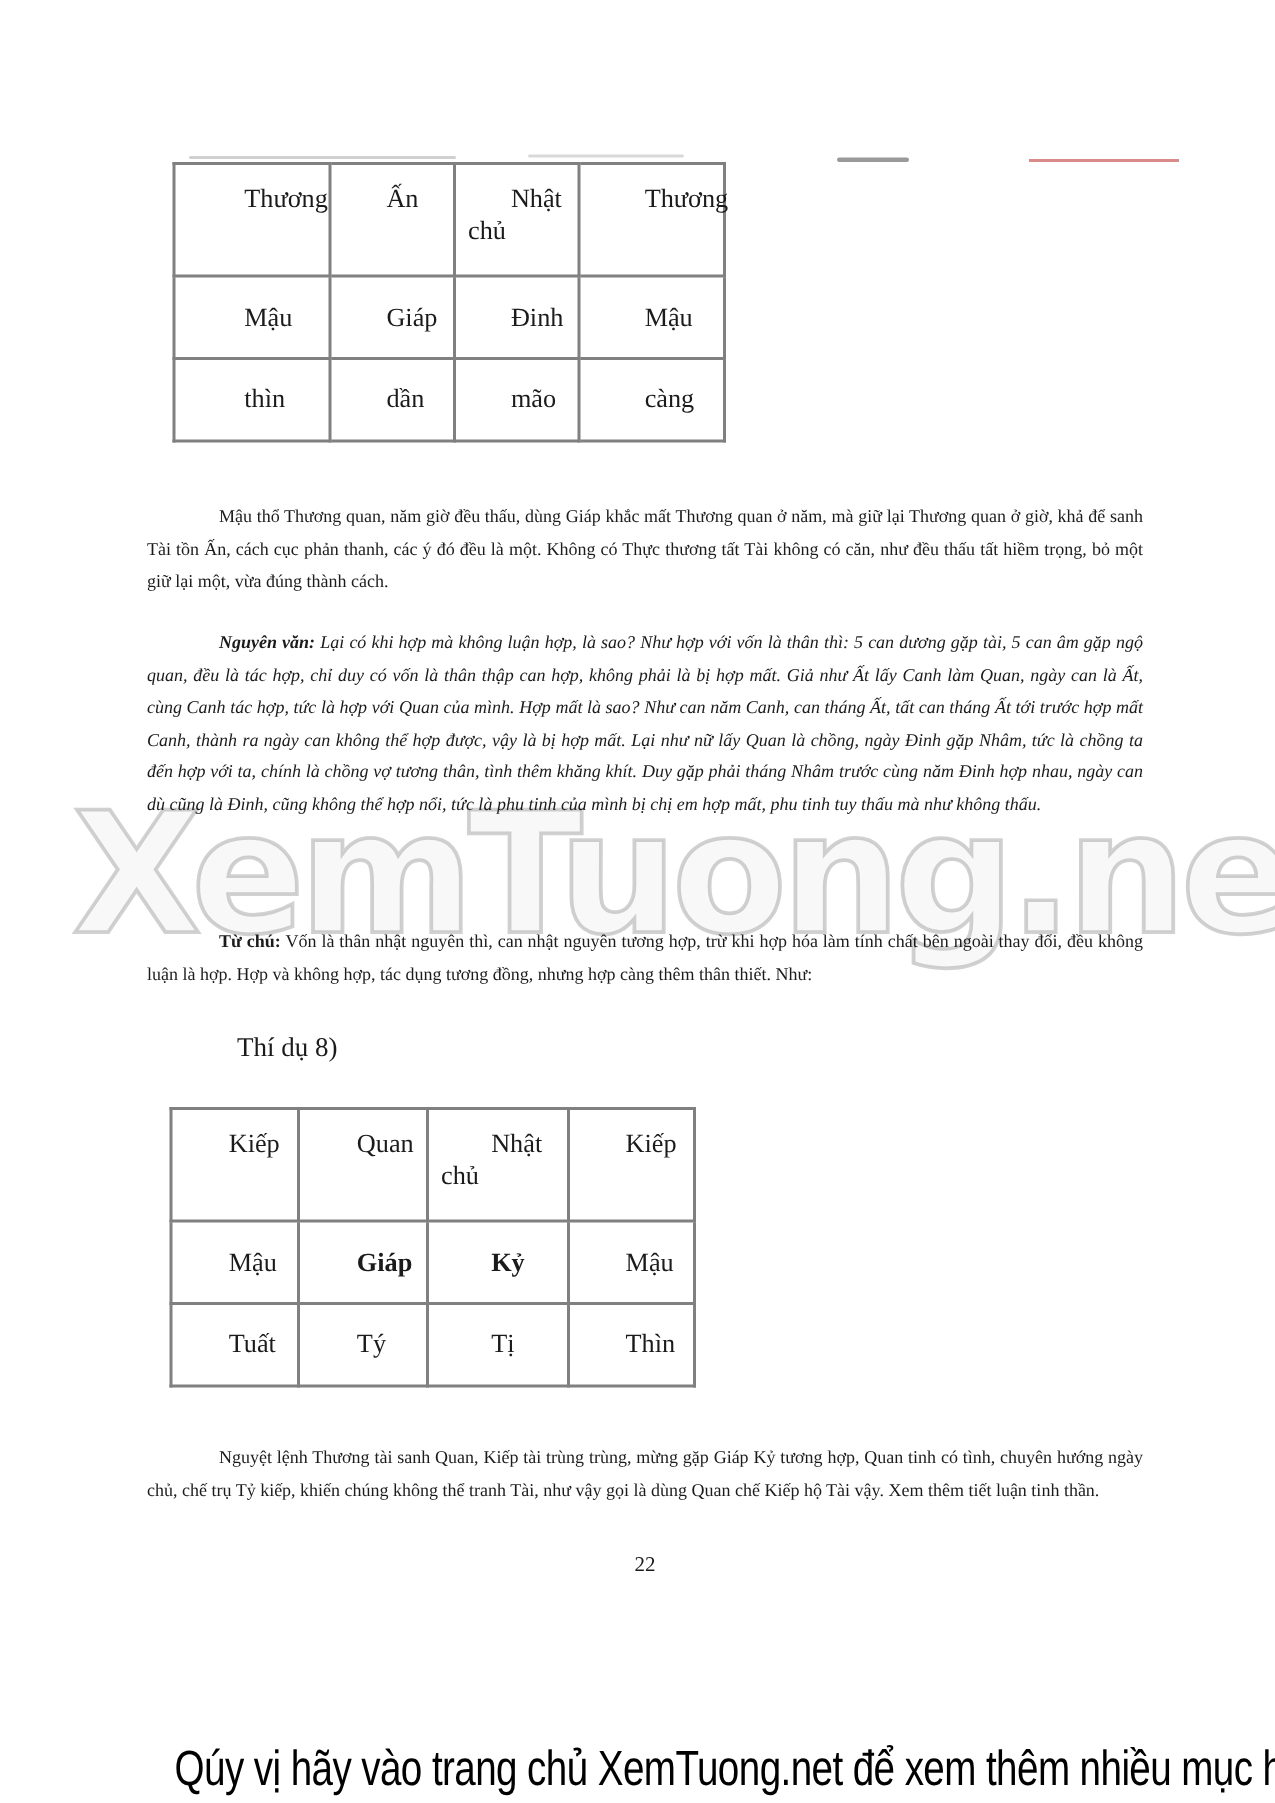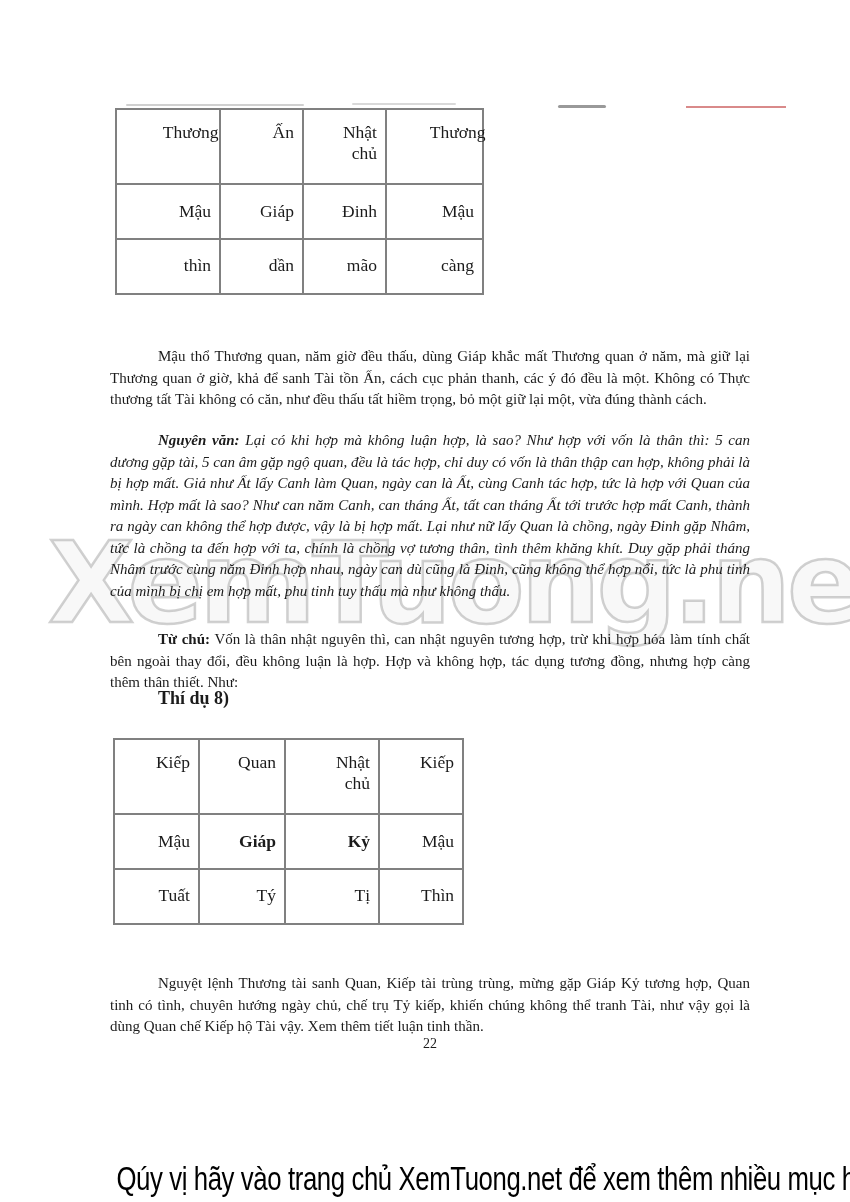--- a/index.html
+++ b/index.html
@@ -44,57 +44,57 @@
   .btable-2{left:113px;top:738px;}
   .btable td{
     border:2px solid #808080;
     vertical-align:top;
     font-size:17.5px;
     padding:0;
   }
   .btable .cw{
     text-indent:44%;
     white-space:pre-line;
-    text-align:right;
+    text-align:left;
     padding:0 8px 0 8px;
     line-height:21px;
   }
   .btable .b{font-weight:bold;}
   .btable tr.r1 td{height:73px;}
   .btable tr.r2 td{height:53px;}
   .btable tr.r3 td{height:53px;}
   .btable tr.r1 .cw{padding-top:12px;}
   .btable tr.r2 .cw{padding-top:16px;}
   .btable tr.r3 .cw{padding-top:15px;}
   .btable-1 .c1{width:104px;} .btable-1 .c2{width:83px;}
   .btable-1 .c3{width:83px;}  .btable-1 .c4{width:97px;}
   .btable-2 .c1{width:85px;} .btable-2 .c2{width:86px;}
   .btable-2 .c3{width:94px;} .btable-2 .c4{width:84px;}
   
   .content{position:absolute;left:94px;width:672px;z-index:1;}
   .para{
-    margin:16px;
-    font-size:15px;
+    margin:4px;
+    font-size:12px;
     line-height:21.5px;
     text-align:justify;
     text-indent:48px;
   }
   .pos-p1{top:330px;}
   .pos-p2{top:414px;}
   .pos-p3{top:613px;}
   .pos-heading{top:688px;}
   .pos-p4{top:957px;}
   .pos-pageno{top:1036px;}
   .italic{font-style:italic;}
   .lbl-bi{font-weight:bold;font-style:italic;}
   .lbl-b{font-weight:bold;}
   .heading{
     margin:0;
     font-size:18px;
-    font-weight:bold;
+    font-weight:normal;
     padding-left:64px;
     text-indent:0;
     text-align:left;
   }
   .pageno{
     margin:0;
     text-align:center;
     font-size:14px;
     text-indent:0;
   }

